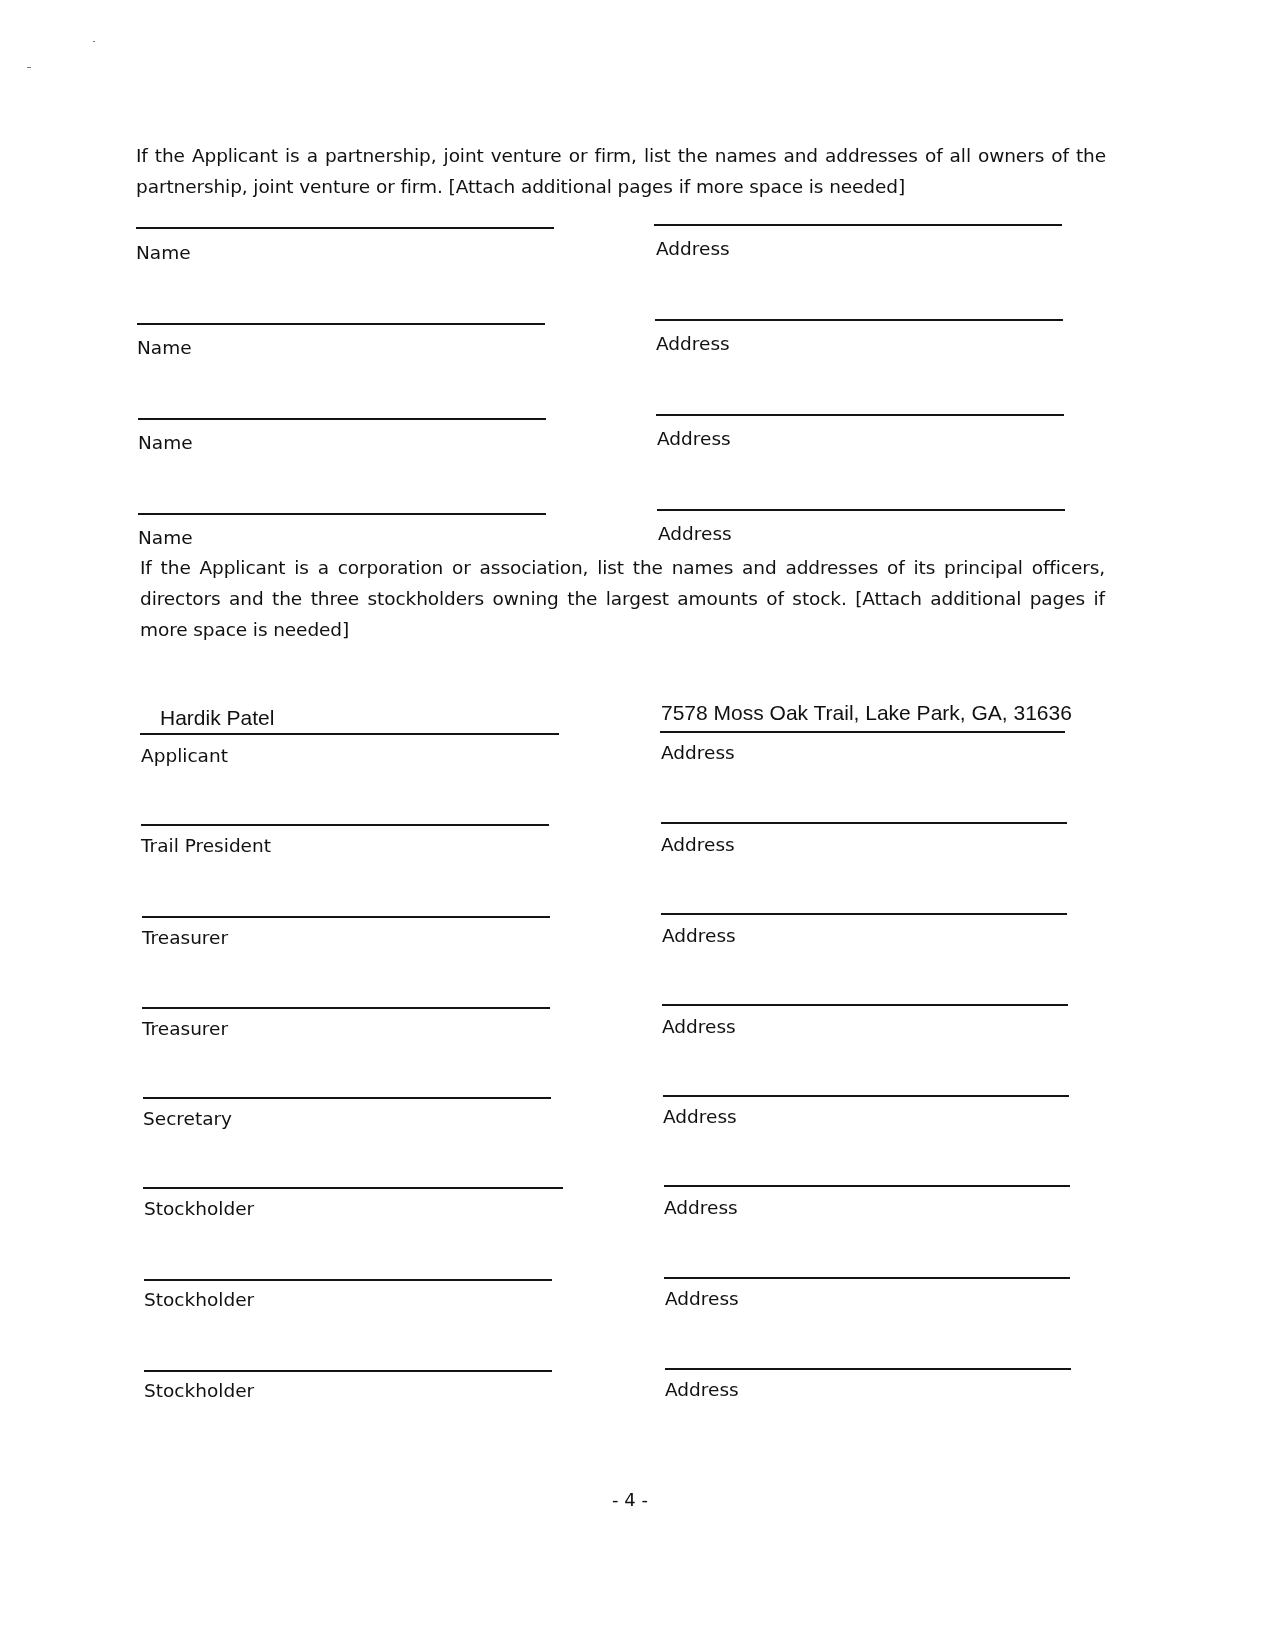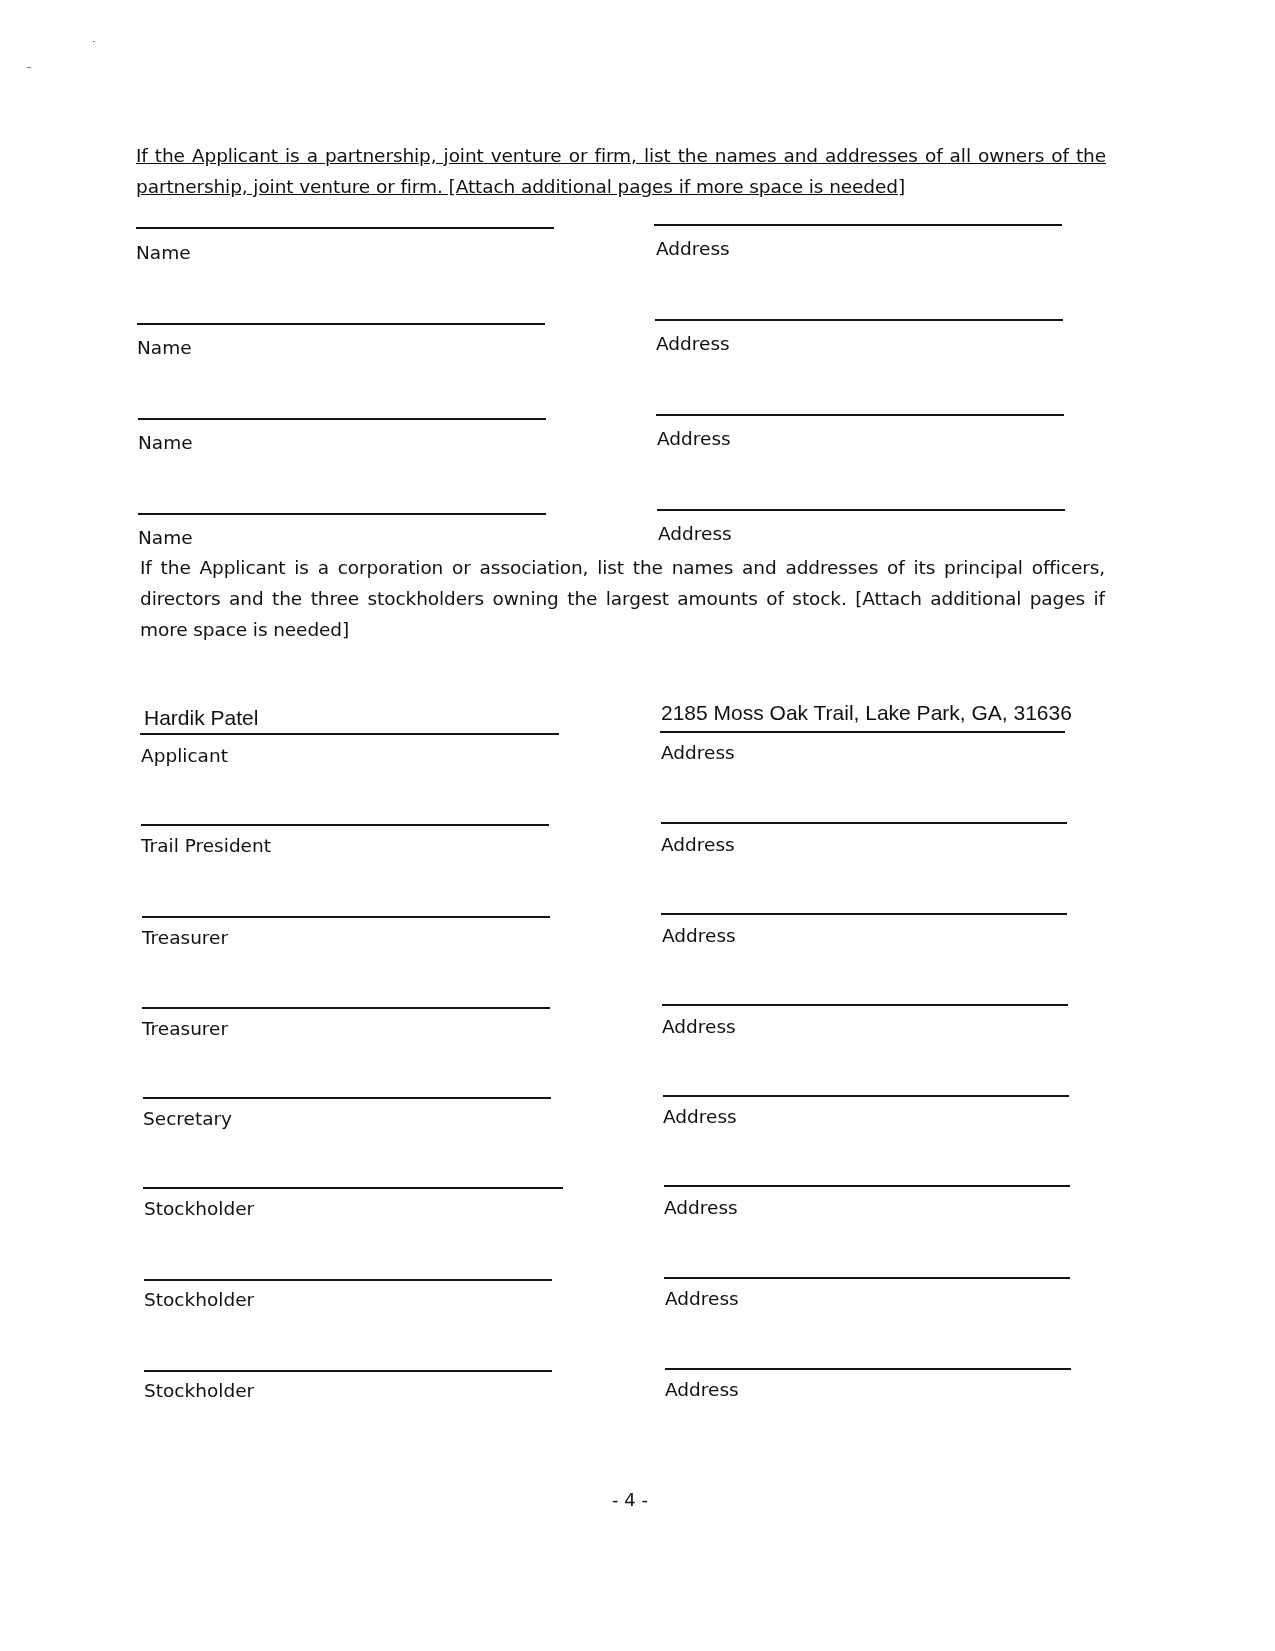--- a/index.html
+++ b/index.html
@@ -1,20 +1,20 @@
 <!DOCTYPE html>
 <html><head>
 <meta charset="utf-8">
 <style>
   html, body { margin:0; padding:0; background:#fff; }
   body { width:1275px; height:1651px; position:relative; overflow:hidden;
          font-family:"DejaVu Sans", "Liberation Sans", sans-serif; color:#111; }
   .para { position:absolute; left:136px; width:970px; font-size:18.5px; line-height:31px;
           letter-spacing:-0.1px; text-align:justify; }
-  .para.p1 { top:140px;text-decoration:underline; }
+  .para.p1 { top:140px; }
   .para.p2 { top:552px; left:140px; width:965px; }
   .line { position:absolute; height:2px; background:#141414; }
   .lbl { position:absolute; font-size:18.5px; line-height:22px; }
   .fill { position:absolute; font-family:"Liberation Sans", sans-serif; font-size:21px; line-height:24px; color:#111; }
   .pagenum { position:absolute; top:1489px; left:0; width:1260px; text-align:center; font-size:18px; }
   .speck { position:absolute; width:2px; height:1px; background:#777; }
 </style>
 </head>
 <body>
 
@@ -52,24 +52,24 @@
   <div class="fill" style="left:141px;top:489px;"></div>
   <div class="lbl" style="left:138px;top:527px;">Name</div>
   <div class="line" style="left:657px;top:509px;width:408px;"></div>
   <div class="fill" style="left:660px;top:485px;"></div>
   <div class="lbl" style="left:658px;top:523px;">Address</div>
 </div>
 
 <div class="para p2">If the Applicant is a corporation or association, list the names and addresses of its principal officers, directors and the three stockholders owning the largest amounts of stock.  [Attach additional pages if more space is needed]</div>
 
 <div>
-  <div class="fill" style="left:144px;top:706px;">Hardik Patel</div>
+  <div class="fill" style="left:160px;top:706px;">Hardik Patel</div>
   <div class="line" style="left:140px;top:733px;width:419px;"></div>
   <div class="lbl" style="left:141px;top:745px;">Applicant</div>
-  <div class="fill" style="left:661px;top:701px;">2185 Moss Oak Trail, Lake Park, GA, 31636</div>
+  <div class="fill" style="left:661px;top:701px;">7578 Moss Oak Trail, Lake Park, GA, 31636</div>
   <div class="line" style="left:660px;top:731px;width:405px;"></div>
   <div class="lbl" style="left:661px;top:742px;">Address</div>
 </div>
 <div>
   <div class="fill" style="left:144px;top:800px;"></div>
   <div class="line" style="left:141px;top:824px;width:408px;"></div>
   <div class="lbl" style="left:141px;top:835px;">Trail President</div>
   <div class="fill" style="left:662px;top:796px;"></div>
   <div class="line" style="left:661px;top:822px;width:406px;"></div>
   <div class="lbl" style="left:661px;top:834px;">Address</div>

